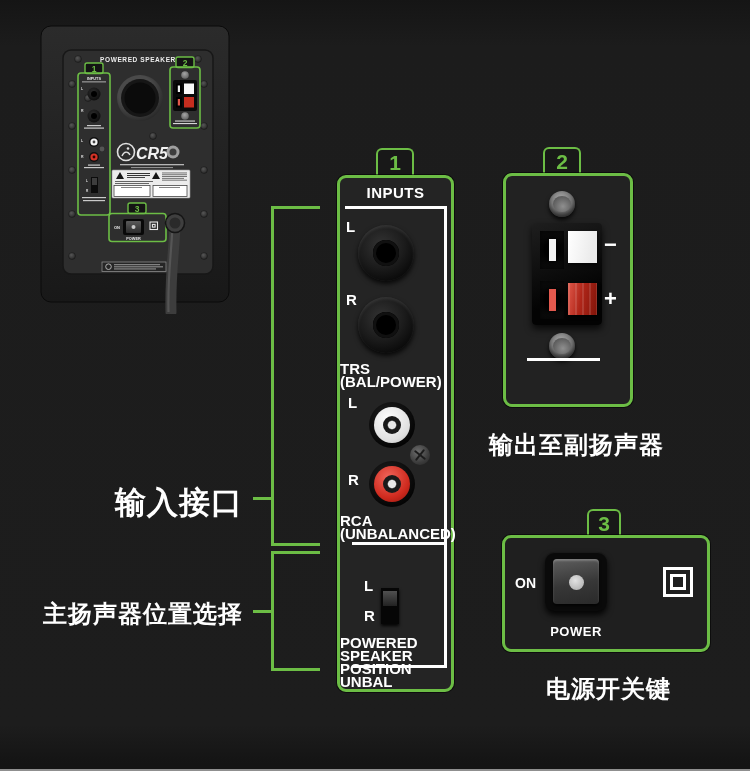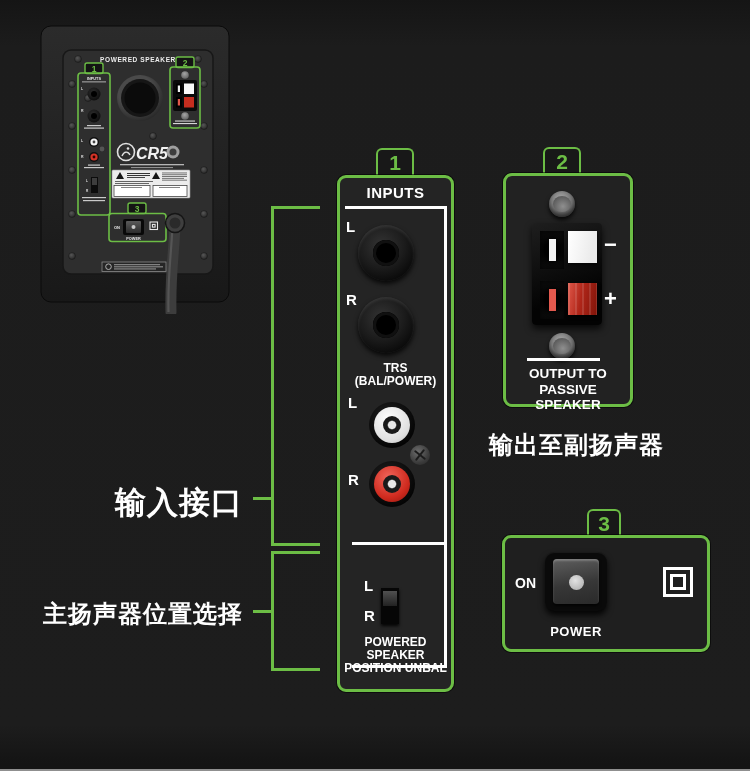--- a/index.html
+++ b/index.html
@@ -40,22 +40,22 @@
   #panel1{left:337px;top:175px;width:111px;height:511px;background:#242424;}
   #panel1 .p1-title{position:absolute;top:6px;left:0;width:100%;text-align:center;
                     font-size:15px;font-weight:bold;color:#fff;letter-spacing:.5px;}
   .wline{position:absolute;background:#fff;}
   .jack-label{position:absolute;color:#fff;font-weight:bold;font-size:15px;}
   .trs{position:absolute;width:56px;height:56px;border-radius:50%;
        background:radial-gradient(circle at 42% 36%,#333 0%,#1b1b1b 48%,#090909 78%);
        box-shadow:inset 0 2px 3px rgba(255,255,255,.10),0 3px 5px rgba(0,0,0,.8);}
   .trs::after{content:'';position:absolute;left:15px;top:15px;width:26px;height:26px;border-radius:50%;
        background:#000;box-shadow:inset 0 0 0 3px #101010, inset 0 2px 4px #000;}
-  .caption{position:absolute;left:0;width:100%;text-align:center;color:#fff;font-weight:bold;
-           font-size:12px;line-height:13px;letter-spacing:0;}
+  .caption{position:absolute;left:0;width:100%;color:#fff;font-weight:bold;
+           font-size:15px;line-height:13px;letter-spacing:0;}
   .rca{position:absolute;width:46px;height:46px;border-radius:50%;
        background:radial-gradient(circle at 42% 36%,#222,#040404 75%);}
   .rca .ring{position:absolute;left:5px;top:5px;width:36px;height:36px;border-radius:50%;}
   .rca.white .ring{background:radial-gradient(circle at 40% 32%,#ffffff,#dedede 68%,#b5b5b5);}
   .rca.red .ring{background:radial-gradient(circle at 40% 32%,#f0655a,#cf2a1e 62%,#8d150e);}
   .rca .hole{position:absolute;left:14px;top:14px;width:18px;height:18px;border-radius:50%;
        background:radial-gradient(circle,#e8e8e8 0 28%,#1a1a1a 38%,#1a1a1a);}
   .screw-small{position:absolute;width:20px;height:20px;border-radius:50%;
        background:radial-gradient(circle at 40% 35%,#6e6e6e,#3c3c3c 60%,#232323);}
   .screw-small::before,.screw-small::after{content:'';position:absolute;left:3px;top:9px;width:14px;height:2px;
@@ -303,20 +303,24 @@
     <div class="rca white" style="left:29px;top:224px;">
       <div class="ring"></div>
       <div class="hole"></div>
     </div>
     <div class="screw-small" style="left:70px;top:267px;"></div>
     <div class="jack-label" style="left:8px;top:293px;">R</div>
     <div class="rca red" style="left:29px;top:283px;">
       <div class="ring"></div>
       <div class="hole"></div>
     </div>
+    <div class="caption" style="top:336px;">
+      <div>RCA</div>
+      <div>(UNBALANCED)</div>
+    </div>
 
     <div class="jack-label" style="left:24px;top:399px;">L</div>
     <div class="pos-switch"></div>
     <div class="jack-label" style="left:24px;top:429px;">R</div>
     <div class="caption" style="top:458px;">
       <div>POWERED SPEAKER</div>
       <div>POSITION UNBAL</div>
     </div>
   </div>
 
@@ -329,24 +333,20 @@
       <div class="clip-tab white" style="top:8px;"></div>
       <div class="clip-recess" style="top:58px;">
         <div class="clip-slot" style="background:#e2594e;"></div>
       </div>
       <div class="clip-tab red" style="top:60px;"></div>
     </div>
     <div class="polarity" style="left:98px;top:58px;">−</div>
     <div class="polarity" style="left:98px;top:112px;">+</div>
     <div class="screw-big" style="left:43px;top:157px;"></div>
     <div class="wline" style="left:21px;top:182px;width:73px;height:3px;"></div>
-    <div class="p2-caption">
-      <div>OUTPUT TO</div>
-      <div>PASSIVE SPEAKER</div>
-    </div>
   </div>
 
   <div class="gpanel" id="panel3">
     <div class="p3-on">ON</div>
     <div class="rocker-outer">
       <div class="rocker-inner">
         <div class="rocker-dot"></div>
       </div>
     </div>
     <div class="class2-icon"></div>
@@ -354,15 +354,16 @@
   </div>
 
   <div class="bracket" id="bracketA"></div>
   <div class="bracket" id="bracketB"></div>
   <div class="tick" id="tickA"></div>
   <div class="tick" id="tickB"></div>
 
   <div class="cn" id="cn-inputs">输入接口</div>
   <div class="cn" id="cn-position">主扬声器位置选择</div>
   <div class="cn" id="cn-output">输出至副扬声器</div>
+  <div class="cn" id="cn-power">电源开关键</div>
 
   <div class="bottom-line"></div>
 </div>
 
 </body></html>

